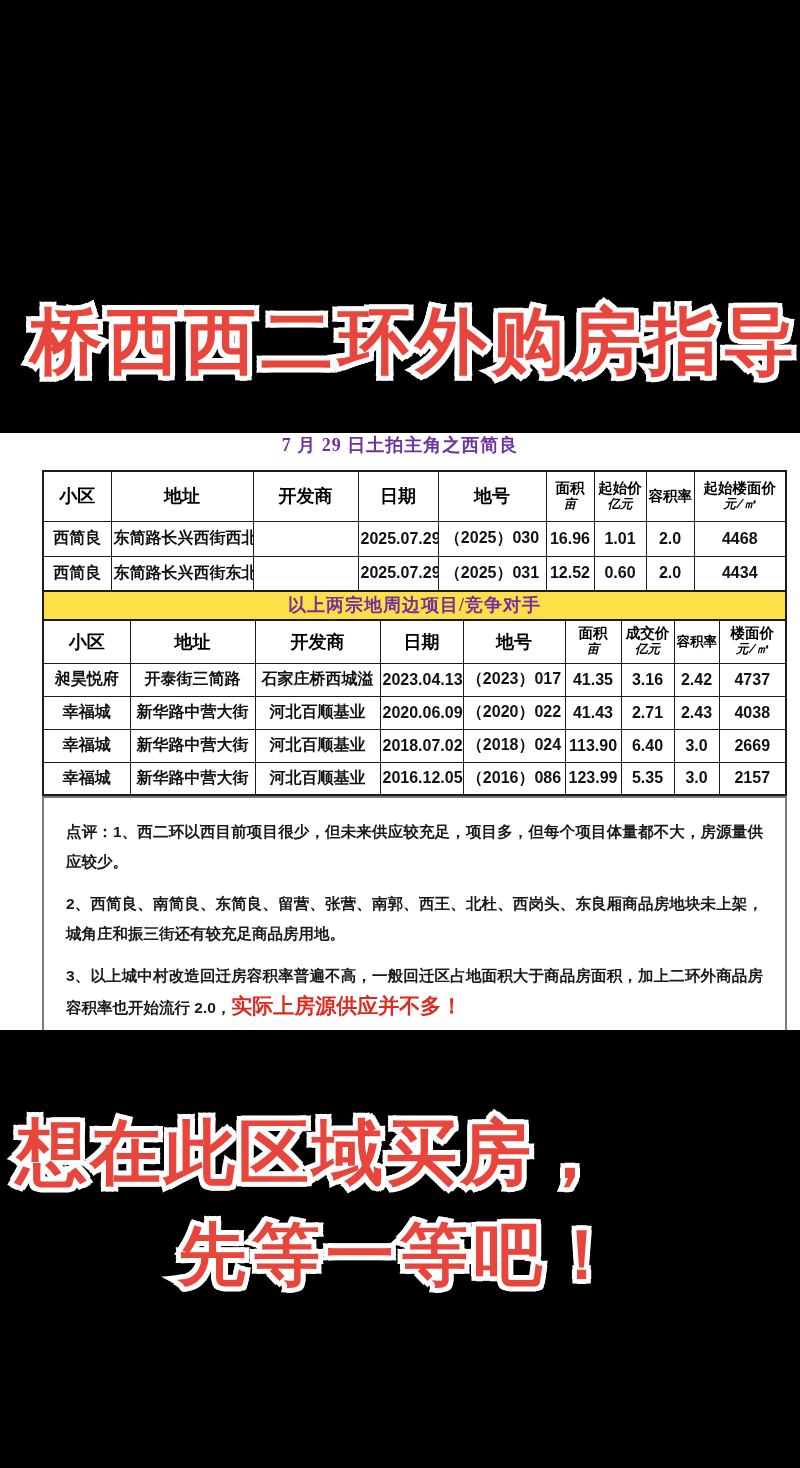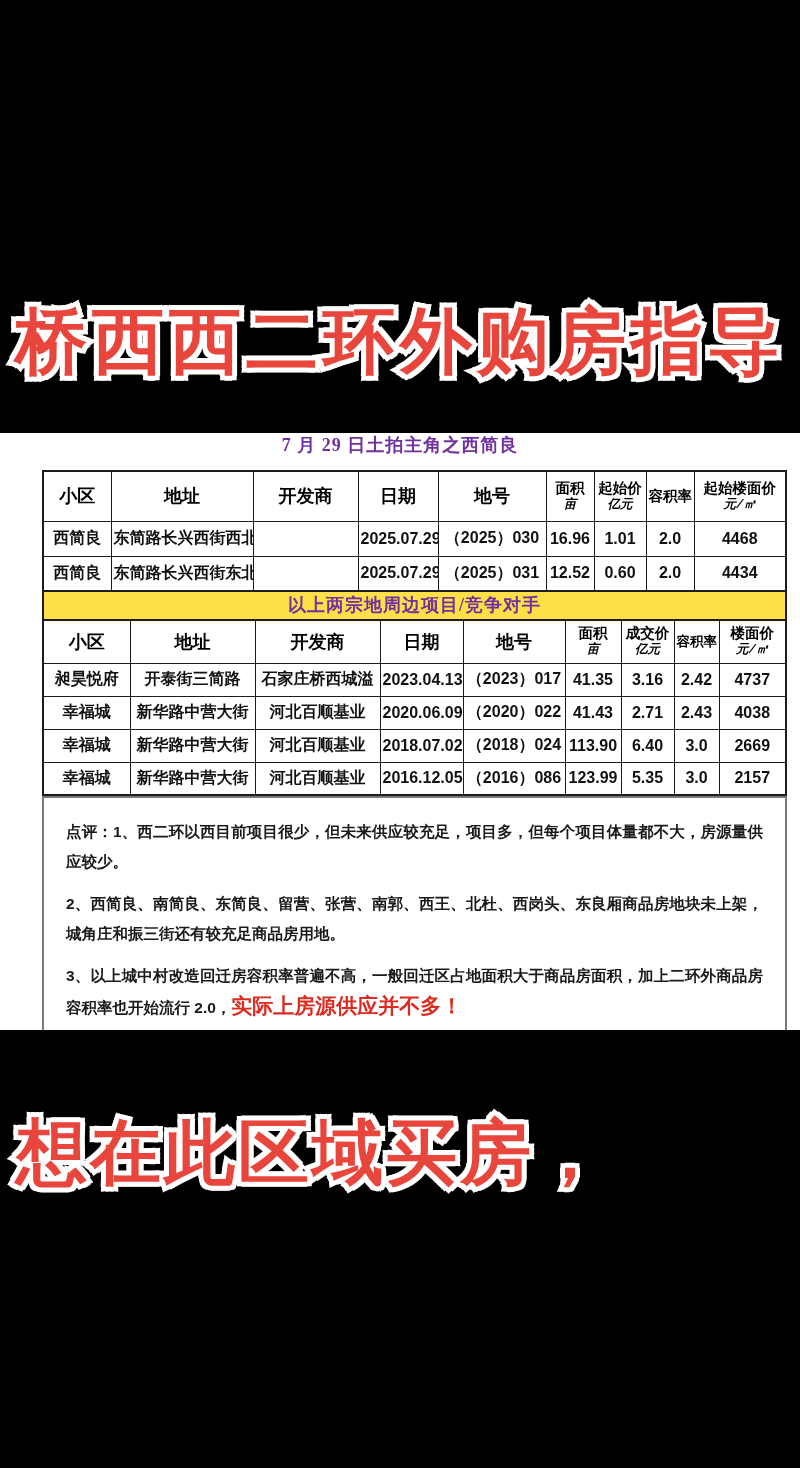--- a/index.html
+++ b/index.html
@@ -15,21 +15,21 @@
     font-weight:900;
     -webkit-text-stroke:9px #fff;
     paint-order:stroke fill;
     text-shadow:
       -4px -4px 0 #fff, 4px -4px 0 #fff, -4px 4px 0 #fff, 4px 4px 0 #fff,
       -5px 0 0 #fff, 5px 0 0 #fff, 0 -5px 0 #fff, 0 5px 0 #fff;
     white-space:nowrap;
   }
   .main-title{
     position:absolute;top:302px;left:0;right:0;margin:0;
-    text-align:center;font-size:72px;letter-spacing:5px;line-height:1.1;
+    text-align:right;font-size:72px;letter-spacing:5px;line-height:1.1;
   }
   
   .content{position:relative;height:597px;background:#fff;color:#1a1a1a;}
   .subtitle{
     margin:0;text-align:center;
     font-family:"Liberation Serif","DejaVu Serif",serif;
     font-weight:700;font-size:18px;color:var(--purple);letter-spacing:1px;
   }
   .t{
     border-collapse:collapse;table-layout:fixed;
@@ -240,15 +240,16 @@
 
     <section class="comments">
       <p class="c-red-line">点评：1、西二环以西目前项目很少，但未来供应较充足，项目多，但每个项目体量都不大，房源量供应较少。</p>
       <p>2、西简良、南简良、东简良、留营、张营、南郭、西王、北杜、西岗头、东良厢商品房地块未上架，城角庄和振三街还有较充足商品房用地。</p>
       <p><span>3、以上城中村改造回迁房容积率普遍不高，一般回迁区占地面积大于商品房面积，加上二环外商品房容积率也开始流行 2.0，</span><span class="c-big-red">实际上房源供应并不多！</span></p>
     </section>
   </main>
 
   <footer class="bottom-banner">
     <div class="slogan1 big-stroke">想在此区域买房，</div>
+    <div class="slogan2 big-stroke">先等一等吧！</div>
   </footer>
 
 </div>
 
 </body></html>

